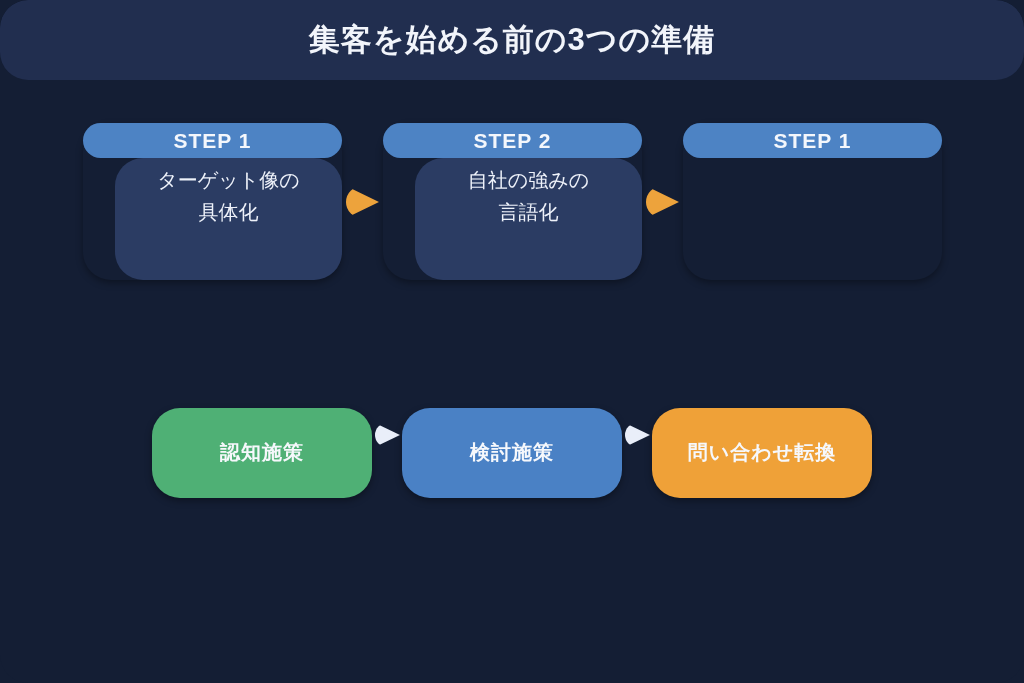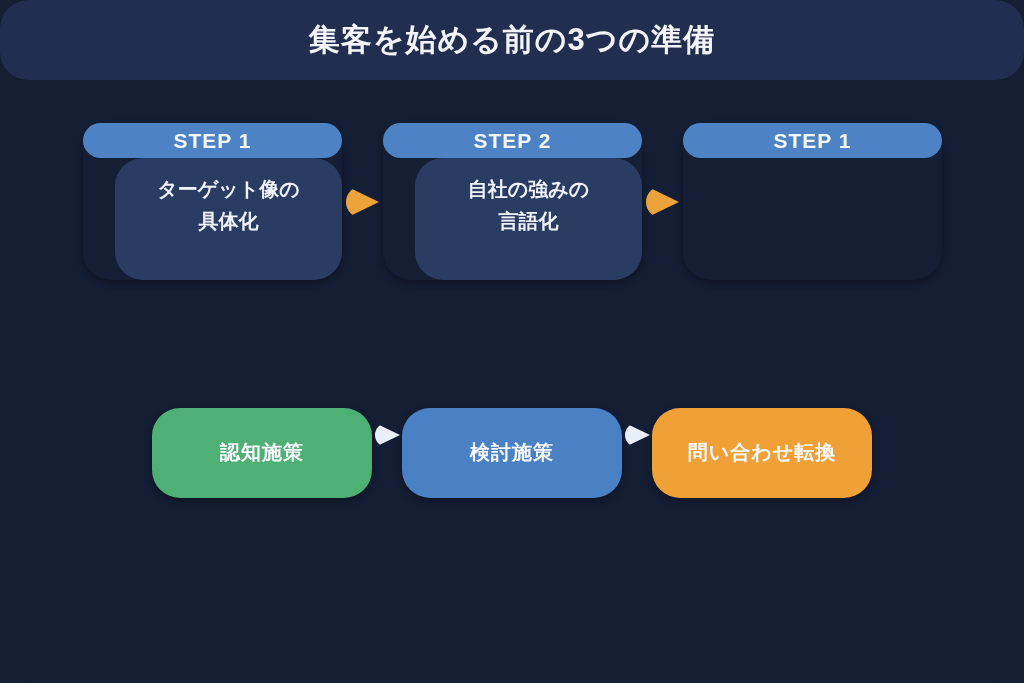--- a/index.html
+++ b/index.html
@@ -55,25 +55,25 @@
     align-items: center;
     justify-content: center;
     color: #f4f7fc;
     font-size: 21px;
     font-weight: bold;
     letter-spacing: 1px;
   }
   .step-body {
     height: 122px;
     background: #2b3c63;
-    padding-top: 15px;
+    padding-top: 6px;
     text-align: center;
     color: #eef2fa;
     font-size: 20px;
-    font-weight: bold;
+    font-weight: normal;
     line-height: 32px;
     margin-left: 32px;
   }
   .arrow-orange {
     align-self: center;
     width: 0; height: 0;
     border-top: 16px solid transparent;
     border-bottom: 16px solid transparent;
     border-left: 33px solid #eda33c;
     margin: 0 4px;

